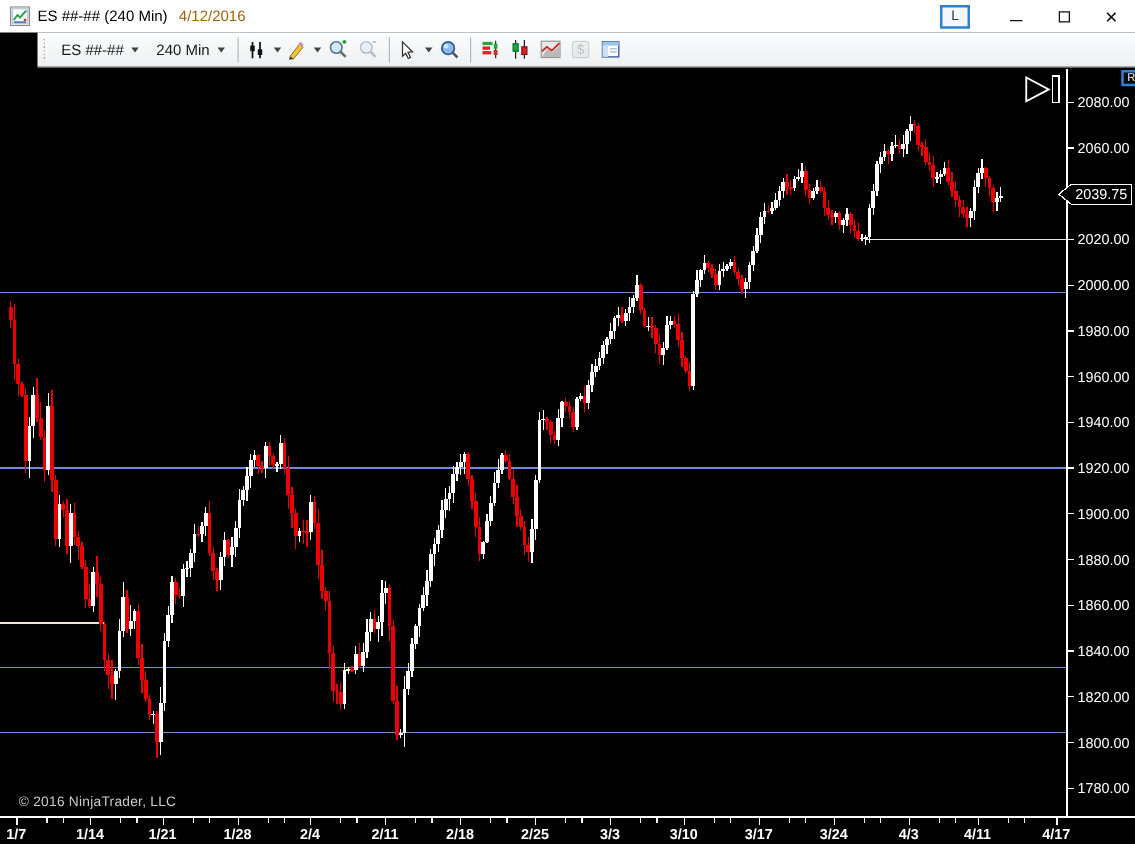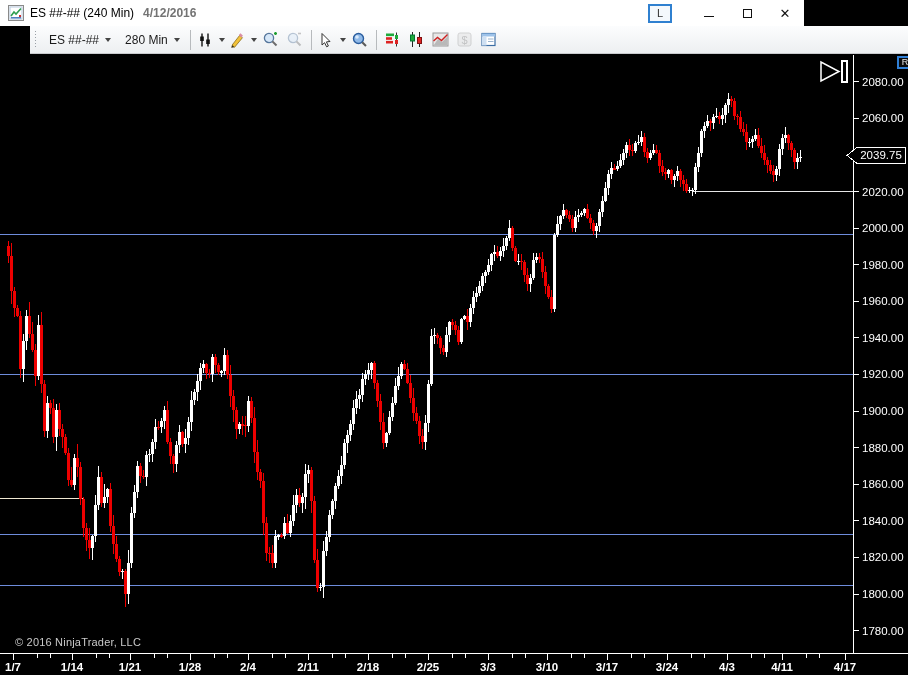--- a/index.html
+++ b/index.html
@@ -4,26 +4,26 @@
 <style>
   * { box-sizing: border-box; }
   html,body { margin:0; padding:0; }
   body {
     width:908px; height:675px; position:relative; overflow:hidden;
     background:#000; font-family:"Liberation Sans", sans-serif;
     -webkit-font-smoothing:none;
   }
   
   .titlebar {
-    position:absolute; left:0; top:0; width:804px; height:26px;
+    position:absolute; left:0; top:0; width:908px; height:26px;
     background:#ffffff; display:flex; align-items:center; z-index:5;
   }
   .titlebar .app-icon { width:16px; height:16px; margin:0 6px 0 8px; flex:0 0 auto; }
   .titlebar .title-text { font-size:12px; color:#000; white-space:pre; }
-  .titlebar .title-date { font-size:12px; color:#737373; margin-left:9px;font-weight:bold; }
+  .titlebar .title-date { font-size:12px; color:#a16207; margin-left:9px; }
   .win-controls { position:absolute; right:0; top:0; height:26px; display:flex; align-items:center; }
   .link-btn {
     width:24px; height:19px; border:2px solid #2f80d0; background:#f4f8fc;
     font-size:11px; color:#333; display:flex; align-items:center; justify-content:center;
     margin-right:22px; cursor:default;
   }
   .sysbtn {
     width:30px; height:26px; display:flex; align-items:center; justify-content:center;
     font-size:12px; color:#111; margin-right:8px; cursor:default;
   }
@@ -84,21 +84,21 @@
   </div>
 </div>
 
 <div class="toolbar">
   <div class="grip"></div>
   <div class="tb-sel">
     <span>ES ##-##</span>
     <span class="caret"></span>
   </div>
   <div class="tb-sel">
-    <span>280 Min</span>
+    <span>240 Min</span>
     <span class="caret"></span>
   </div>
   <div class="tb-sep"></div>
 
   <div class="tb-btn with-caret">
     <svg width="16" height="16" viewBox="0 0 16 16">
       <line x1="5" y1="1.5" x2="5" y2="14.5" stroke="#111" stroke-width="1.4"></line>
       <rect x="3.2" y="4.5" width="3.6" height="4.5" fill="#111"></rect>
       <line x1="11" y1="1.5" x2="11" y2="14.5" stroke="#111" stroke-width="1.4"></line>
       <rect x="9.2" y="7.5" width="3.6" height="4.5" fill="#111"></rect>

